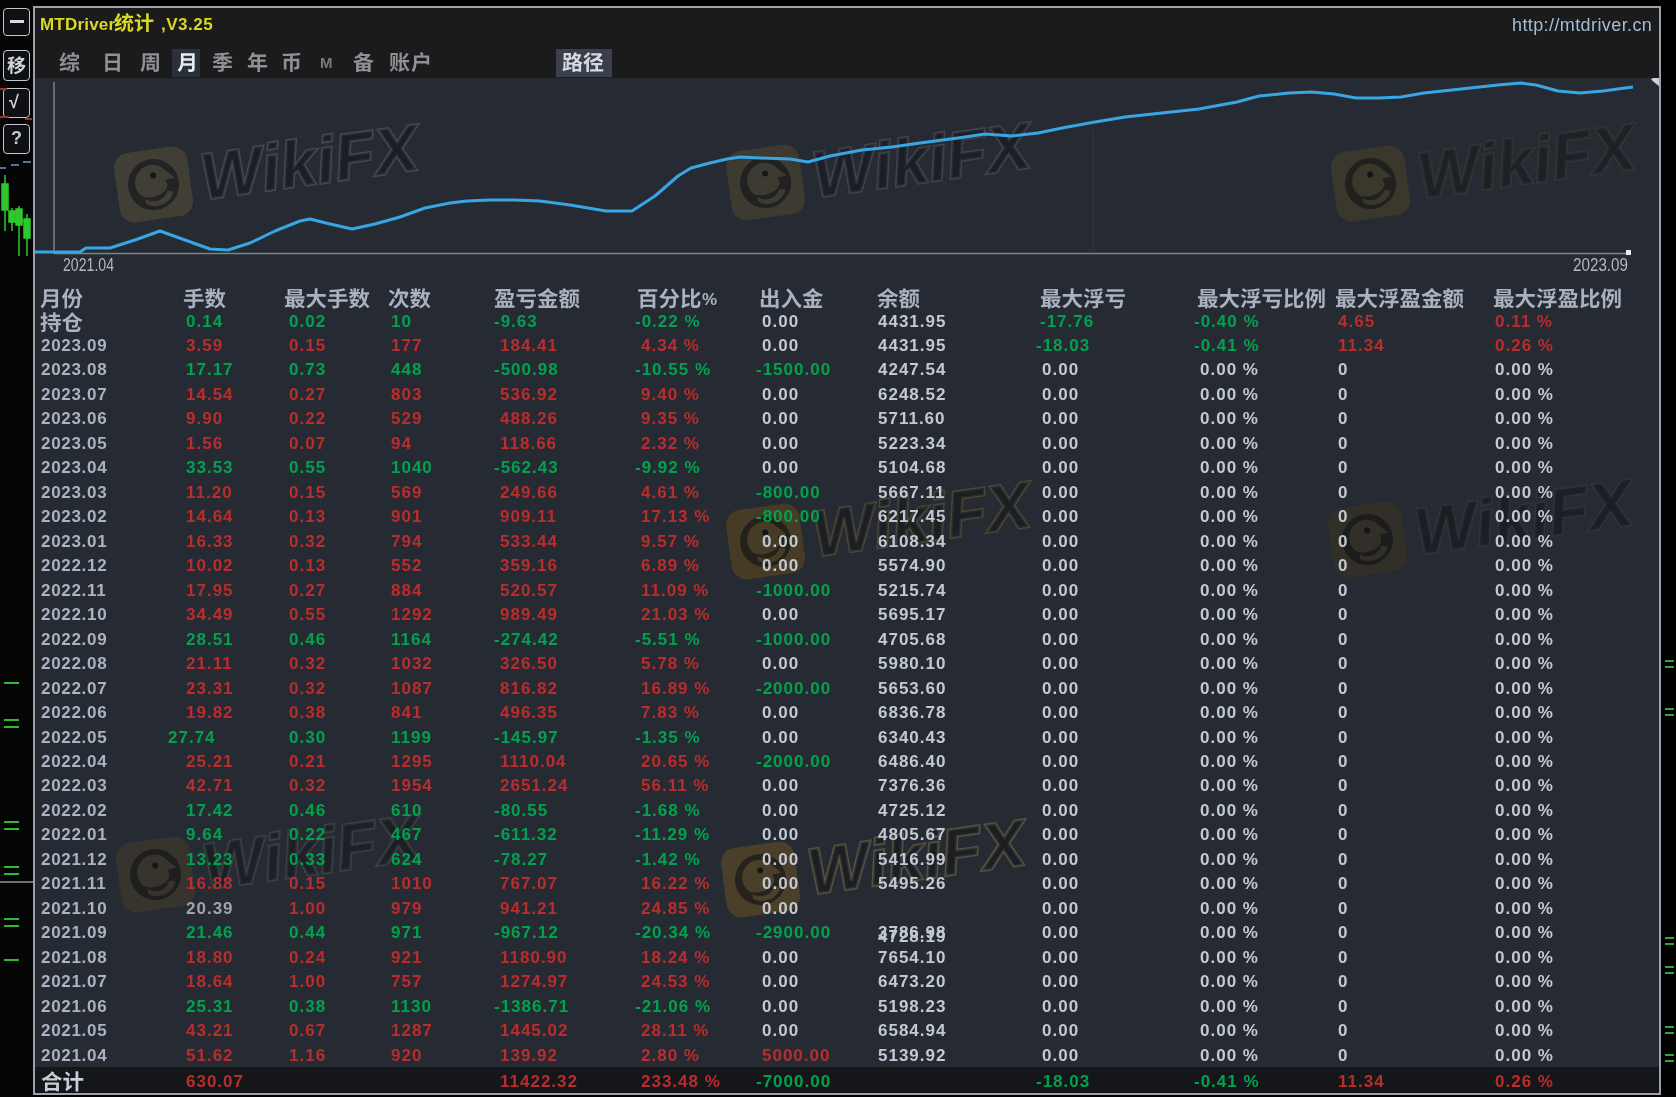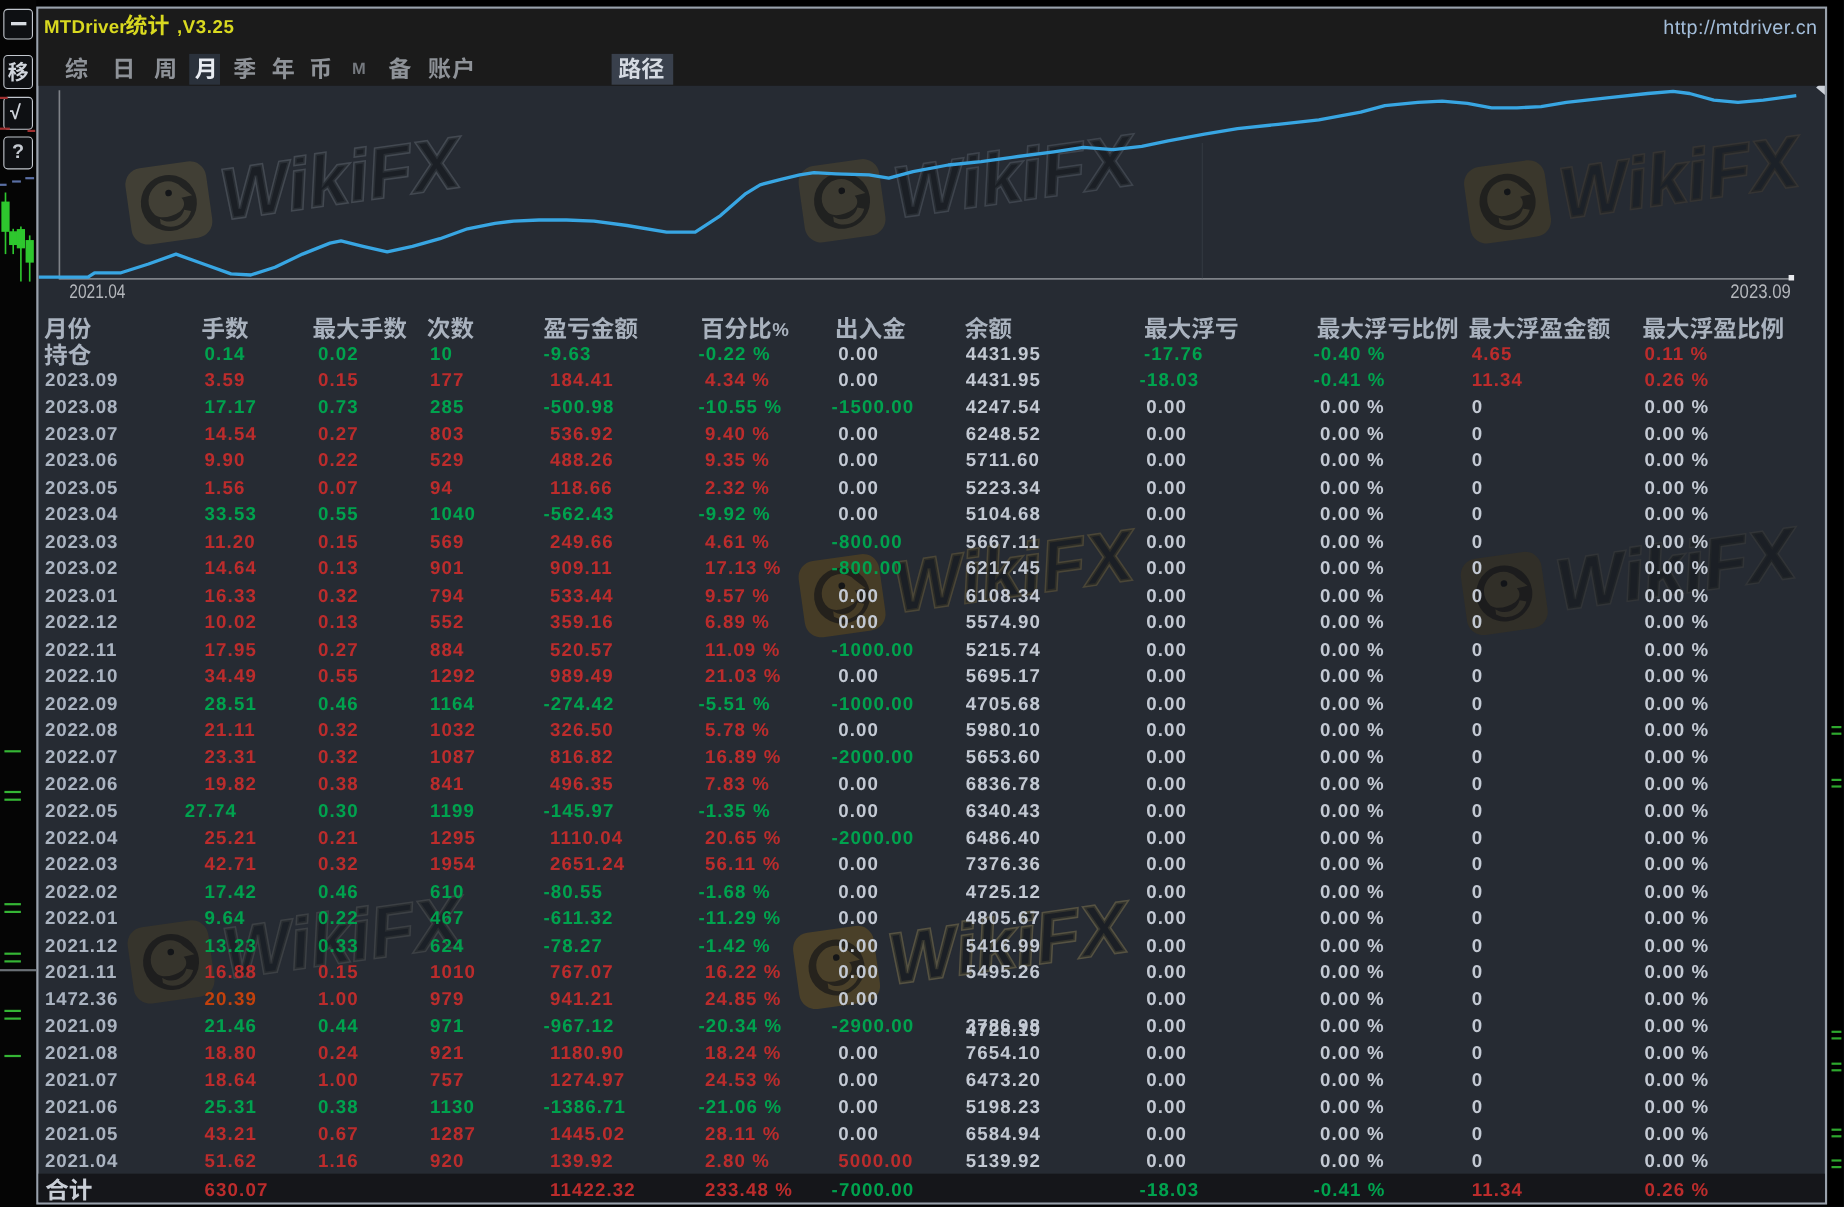--- a/index.html
+++ b/index.html
@@ -314,21 +314,21 @@
 <span class="v" style="left:641px;top:336.0px;color:#bb2c2c">4.34 %</span>
 <span class="v" style="left:762px;top:336.0px;color:#c3c9d3">0.00</span>
 <span class="v" style="left:878px;top:336.0px;color:#c3c9d3">4431.95</span>
 <span class="v" style="left:1036px;top:336.0px;color:#00a24e">-18.03</span>
 <span class="v" style="left:1194px;top:336.0px;color:#00a24e">-0.41 %</span>
 <span class="v" style="left:1338px;top:336.0px;color:#bb2c2c">11.34</span>
 <span class="v" style="left:1495px;top:336.0px;color:#bb2c2c">0.26 %</span>
 <span class="m" style="left:41px;top:360.4px;color:#aab3c0">2023.08</span>
 <span class="v" style="left:186px;top:360.4px;color:#00a24e">17.17</span>
 <span class="v" style="left:289px;top:360.4px;color:#00a24e">0.73</span>
-<span class="v" style="left:391px;top:360.4px;color:#00a24e">285</span>
+<span class="v" style="left:391px;top:360.4px;color:#00a24e">448</span>
 <span class="v" style="left:494px;top:360.4px;color:#00a24e">-500.98</span>
 <span class="v" style="left:635px;top:360.4px;color:#00a24e">-10.55 %</span>
 <span class="v" style="left:756px;top:360.4px;color:#00a24e">-1500.00</span>
 <span class="v" style="left:878px;top:360.4px;color:#c3c9d3">4247.54</span>
 <span class="v" style="left:1042px;top:360.4px;color:#c3c9d3">0.00</span>
 <span class="v" style="left:1200px;top:360.4px;color:#c3c9d3">0.00 %</span>
 <span class="v" style="left:1338px;top:360.4px;color:#c3c9d3">0</span>
 <span class="v" style="left:1495px;top:360.4px;color:#c3c9d3">0.00 %</span>
 <span class="m" style="left:41px;top:384.9px;color:#aab3c0">2023.07</span>
 <span class="v" style="left:186px;top:384.9px;color:#bb2c2c">14.54</span>
@@ -575,22 +575,22 @@
 <span class="v" style="left:289px;top:874.3px;color:#bb2c2c">0.15</span>
 <span class="v" style="left:391px;top:874.3px;color:#bb2c2c">1010</span>
 <span class="v" style="left:500px;top:874.3px;color:#bb2c2c">767.07</span>
 <span class="v" style="left:641px;top:874.3px;color:#bb2c2c">16.22 %</span>
 <span class="v" style="left:762px;top:874.3px;color:#c3c9d3">0.00</span>
 <span class="v" style="left:878px;top:874.3px;color:#c3c9d3">5495.26</span>
 <span class="v" style="left:1042px;top:874.3px;color:#c3c9d3">0.00</span>
 <span class="v" style="left:1200px;top:874.3px;color:#c3c9d3">0.00 %</span>
 <span class="v" style="left:1338px;top:874.3px;color:#c3c9d3">0</span>
 <span class="v" style="left:1495px;top:874.3px;color:#c3c9d3">0.00 %</span>
-<span class="m" style="left:41px;top:898.8px;color:#aab3c0">1472.36</span>
-<span class="v" style="left:186px;top:898.8px;color:#c2410c">20.39</span>
+<span class="m" style="left:41px;top:898.8px;color:#aab3c0">2021.10</span>
+<span class="v" style="left:186px;top:898.8px;color:#a3a3a3">20.39</span>
 <span class="v" style="left:289px;top:898.8px;color:#bb2c2c">1.00</span>
 <span class="v" style="left:391px;top:898.8px;color:#bb2c2c">979</span>
 <span class="v" style="left:500px;top:898.8px;color:#bb2c2c">941.21</span>
 <span class="v" style="left:641px;top:898.8px;color:#bb2c2c">24.85 %</span>
 <span class="v" style="left:762px;top:898.8px;color:#c3c9d3">0.00</span>
 <span class="v" style="left:878px;top:927px;color:#c3c9d3">4728.19</span>
 <span class="v" style="left:1042px;top:898.8px;color:#c3c9d3">0.00</span>
 <span class="v" style="left:1200px;top:898.8px;color:#c3c9d3">0.00 %</span>
 <span class="v" style="left:1338px;top:898.8px;color:#c3c9d3">0</span>
 <span class="v" style="left:1495px;top:898.8px;color:#c3c9d3">0.00 %</span>

